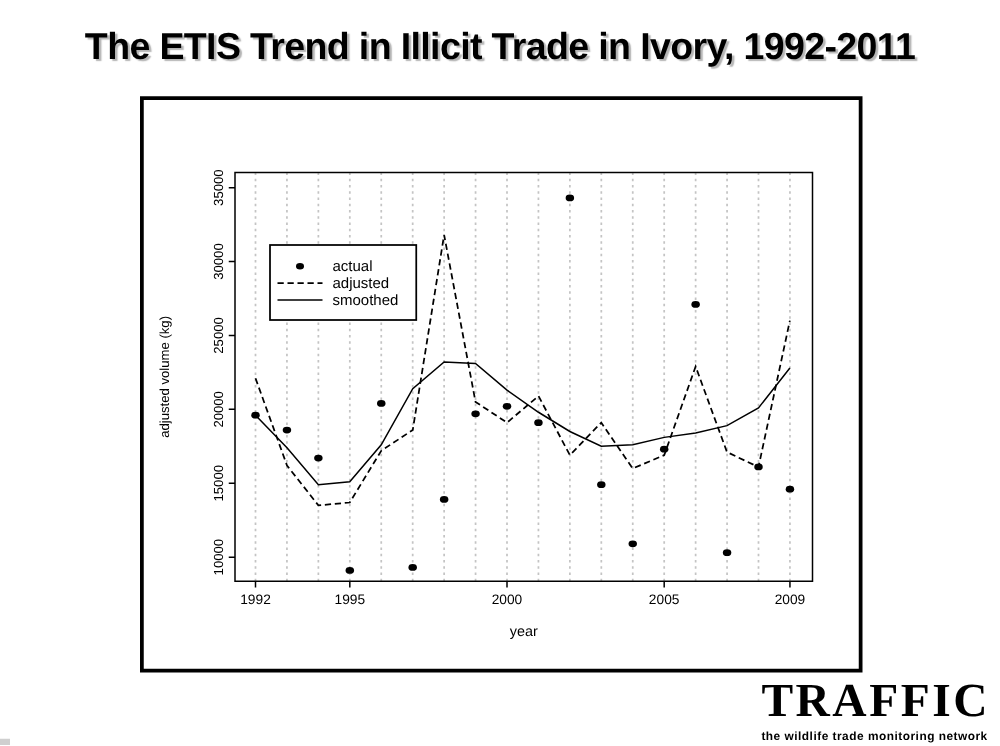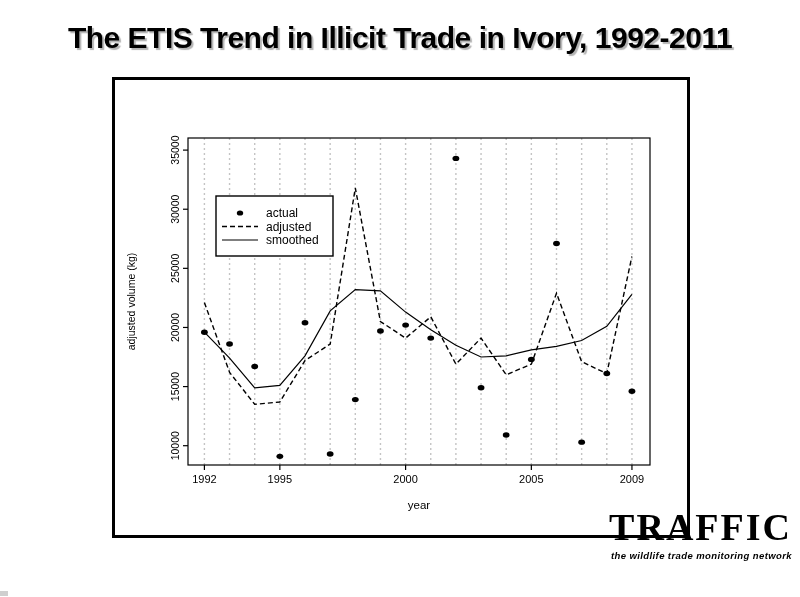--- a/index.html
+++ b/index.html
@@ -12,28 +12,28 @@
     font-size:30px;font-weight:bold;letter-spacing:-0.5px;
     text-shadow:2px 2px 1px #b4b4b4;
     white-space:nowrap;
   }
   .chart-box{
     position:absolute;left:112px;top:77px;width:578px;height:461px;
     border:3px solid #000;box-sizing:border-box;background:#fff;
   }
   .chart-box svg{display:block;}
   .logo{
-    position:absolute;right:8px;top:508px;text-align:right;
+    position:absolute;right:8px;top:542px;text-align:left;
   }
   .logo-word{
     font-family:"Liberation Serif",serif;font-weight:bold;font-size:38px;
     line-height:1.05;letter-spacing:2px;
   }
   .logo-tag{
-    font-size:9.5px;font-weight:bold;letter-spacing:0.4px;margin-top:2px;font-style:italic;
+    font-size:9.5px;font-weight:bold;letter-spacing:0.4px;margin-top:2px;
   }
   .corner-artifact{
     position:absolute;left:0;bottom:1px;width:8px;height:5px;background:#cfcfcf;
   }
 </style>
 </head>
 <body>
 
 <div class="title">The ETIS Trend in Illicit Trade in Ivory, 1992-2011</div>
 

